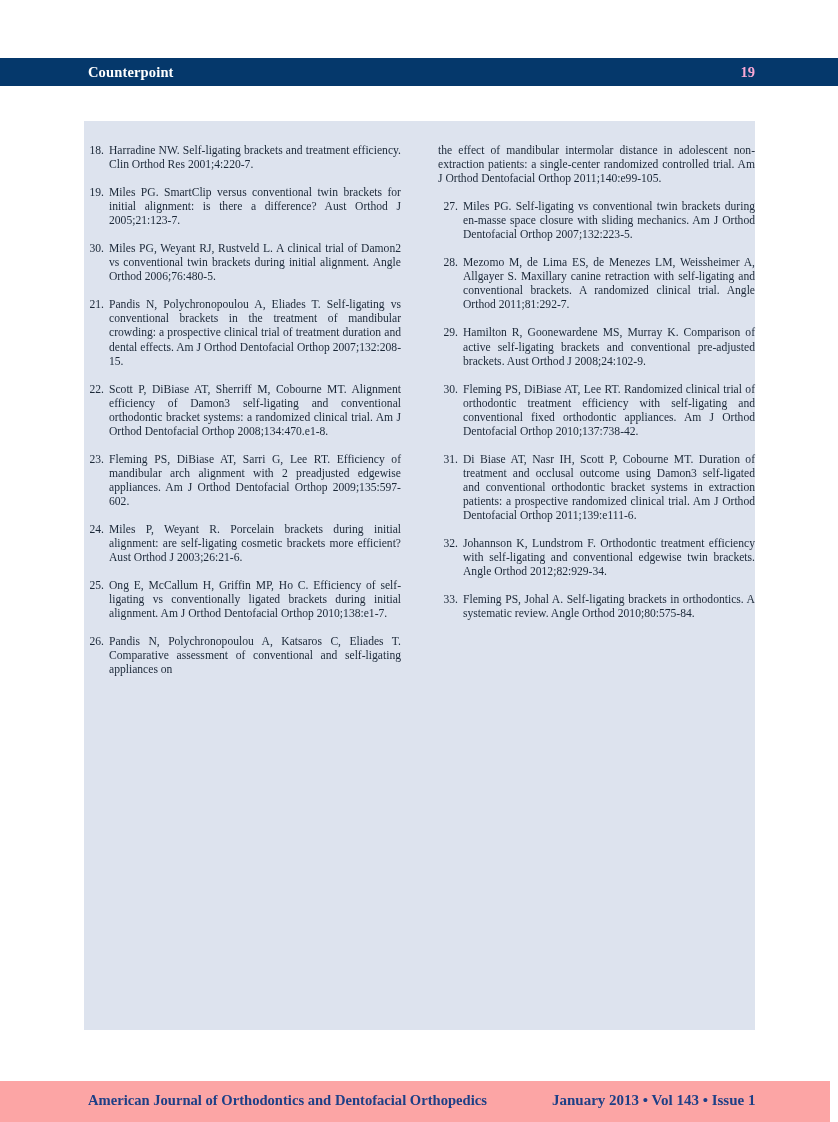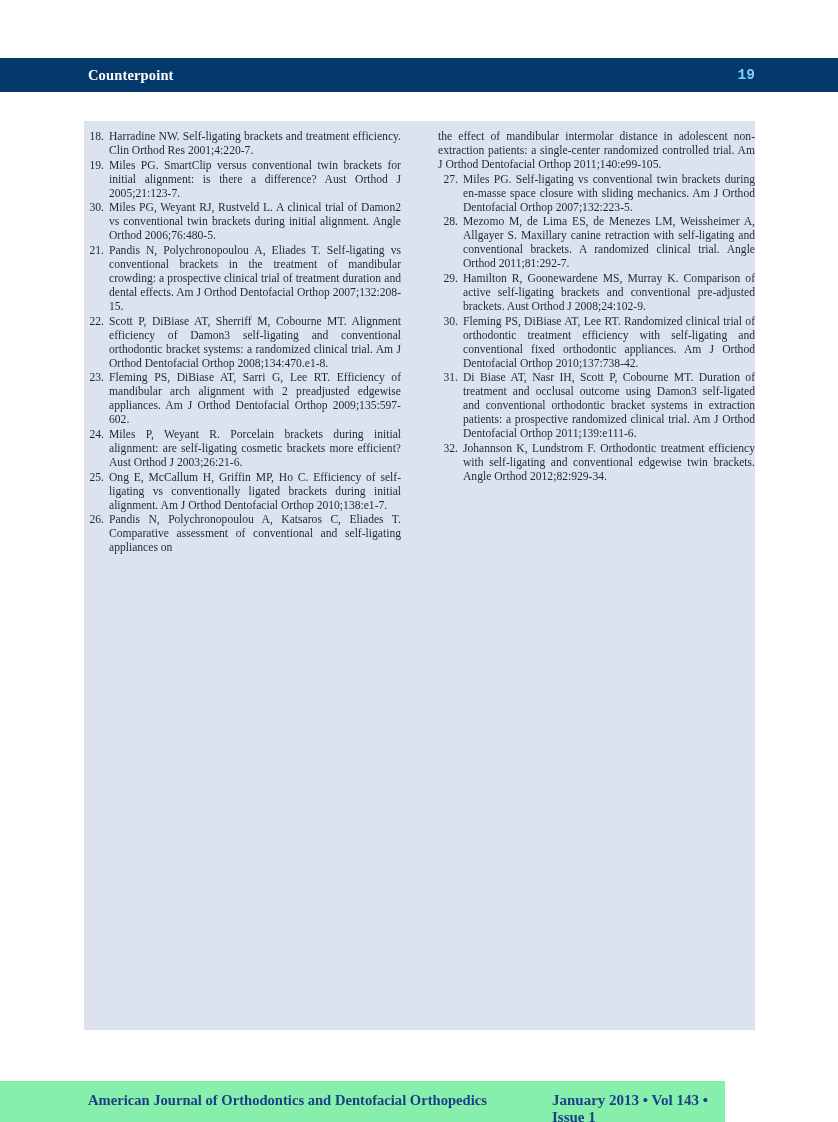--- a/index.html
+++ b/index.html
@@ -14,40 +14,39 @@
     position: relative;
     overflow: hidden;
   }
 
   
   .header-band {
     position: absolute;
     left: 0;
     top: 58px;
     width: 838px;
-    height: 34px;
+    height: 28px;
     background: #05386b;
     display: flex;
     align-items: center;
   }
   .header-title {
     position: absolute;
     left: 88px;
     color: #ffffff;
     font-size: 14.5px;
     font-weight: bold;
     letter-spacing: 0.15px;
   }
   .header-pageno {
     position: absolute;
     right: 83px;
-    color: #7dd3fc;
+    color: #f9a8d4;
     font-size: 14.5px;
     font-weight: bold;
-    font-family: Liberation Mono, monospace;
   }
 
   
   .content-panel {
     position: absolute;
     left: 84px;
     top: 121px;
     width: 671px;
     height: 909px;
     background: #dde3ee;
@@ -73,20 +72,21 @@
   }
   .ref-item {
     position: relative;
     padding-left: 25px;
     margin-bottom: 0.5px;
     color: #1b2838;
     font-size: 11.6px;
     line-height: 14.05px;
     text-align: justify;
     text-justify: inter-word;
+    margin-top: 14px;
   }
   .ref-num {
     position: absolute;
     left: 0;
     top: 0;
     width: 20px;
     text-align: right;
     color: #1b2838;
     font-size: 11.6px;
     line-height: 14.05px;
@@ -97,23 +97,23 @@
   }
   .ref-text {
     display: block;
   }
 
   
   .footer-band {
     position: absolute;
     left: 0;
     top: 1081px;
-    width: 725px;
+    width: 830px;
     height: 41px;
-    background: #86efac;
+    background: #fca5a5;
   }
   .footer-journal {
     position: absolute;
     left: 88px;
     top: 11px;
     color: #1d3f86;
     font-size: 14.6px;
     font-weight: bold;
   }
   .footer-issue {
@@ -198,20 +198,24 @@
           <span class="ref-text">Fleming PS, DiBiase AT, Lee RT. Randomized clinical trial of orthodontic treatment efficiency with self-ligating and conventional fixed orthodontic appliances. Am J Orthod Dentofacial Orthop 2010;137:738-42.</span>
         </li>
         <li class="ref-item">
           <span class="ref-num">31.</span>
           <span class="ref-text">Di Biase AT, Nasr IH, Scott P, Cobourne MT. Duration of treatment and occlusal outcome using Damon3 self-ligated and conventional orthodontic bracket systems in extraction patients: a prospective randomized clinical trial. Am J Orthod Dentofacial Orthop 2011;139:e111-6.</span>
         </li>
         <li class="ref-item">
           <span class="ref-num">32.</span>
           <span class="ref-text">Johannson K, Lundstrom F. Orthodontic treatment efficiency with self-ligating and conventional edgewise twin brackets. Angle Orthod 2012;82:929-34.</span>
         </li>
+        <li class="ref-item">
+          <span class="ref-num">33.</span>
+          <span class="ref-text">Fleming PS, Johal A. Self-ligating brackets in orthodontics. A systematic review. Angle Orthod 2010;80:575-84.</span>
+        </li>
       </ol>
   </div>
 </div>
 
 <div class="footer-band">
   <span class="footer-journal">American Journal of Orthodontics and Dentofacial Orthopedics</span>
   <span class="footer-issue">January 2013 • Vol 143 • Issue 1</span>
 </div>
 
 </body></html>

